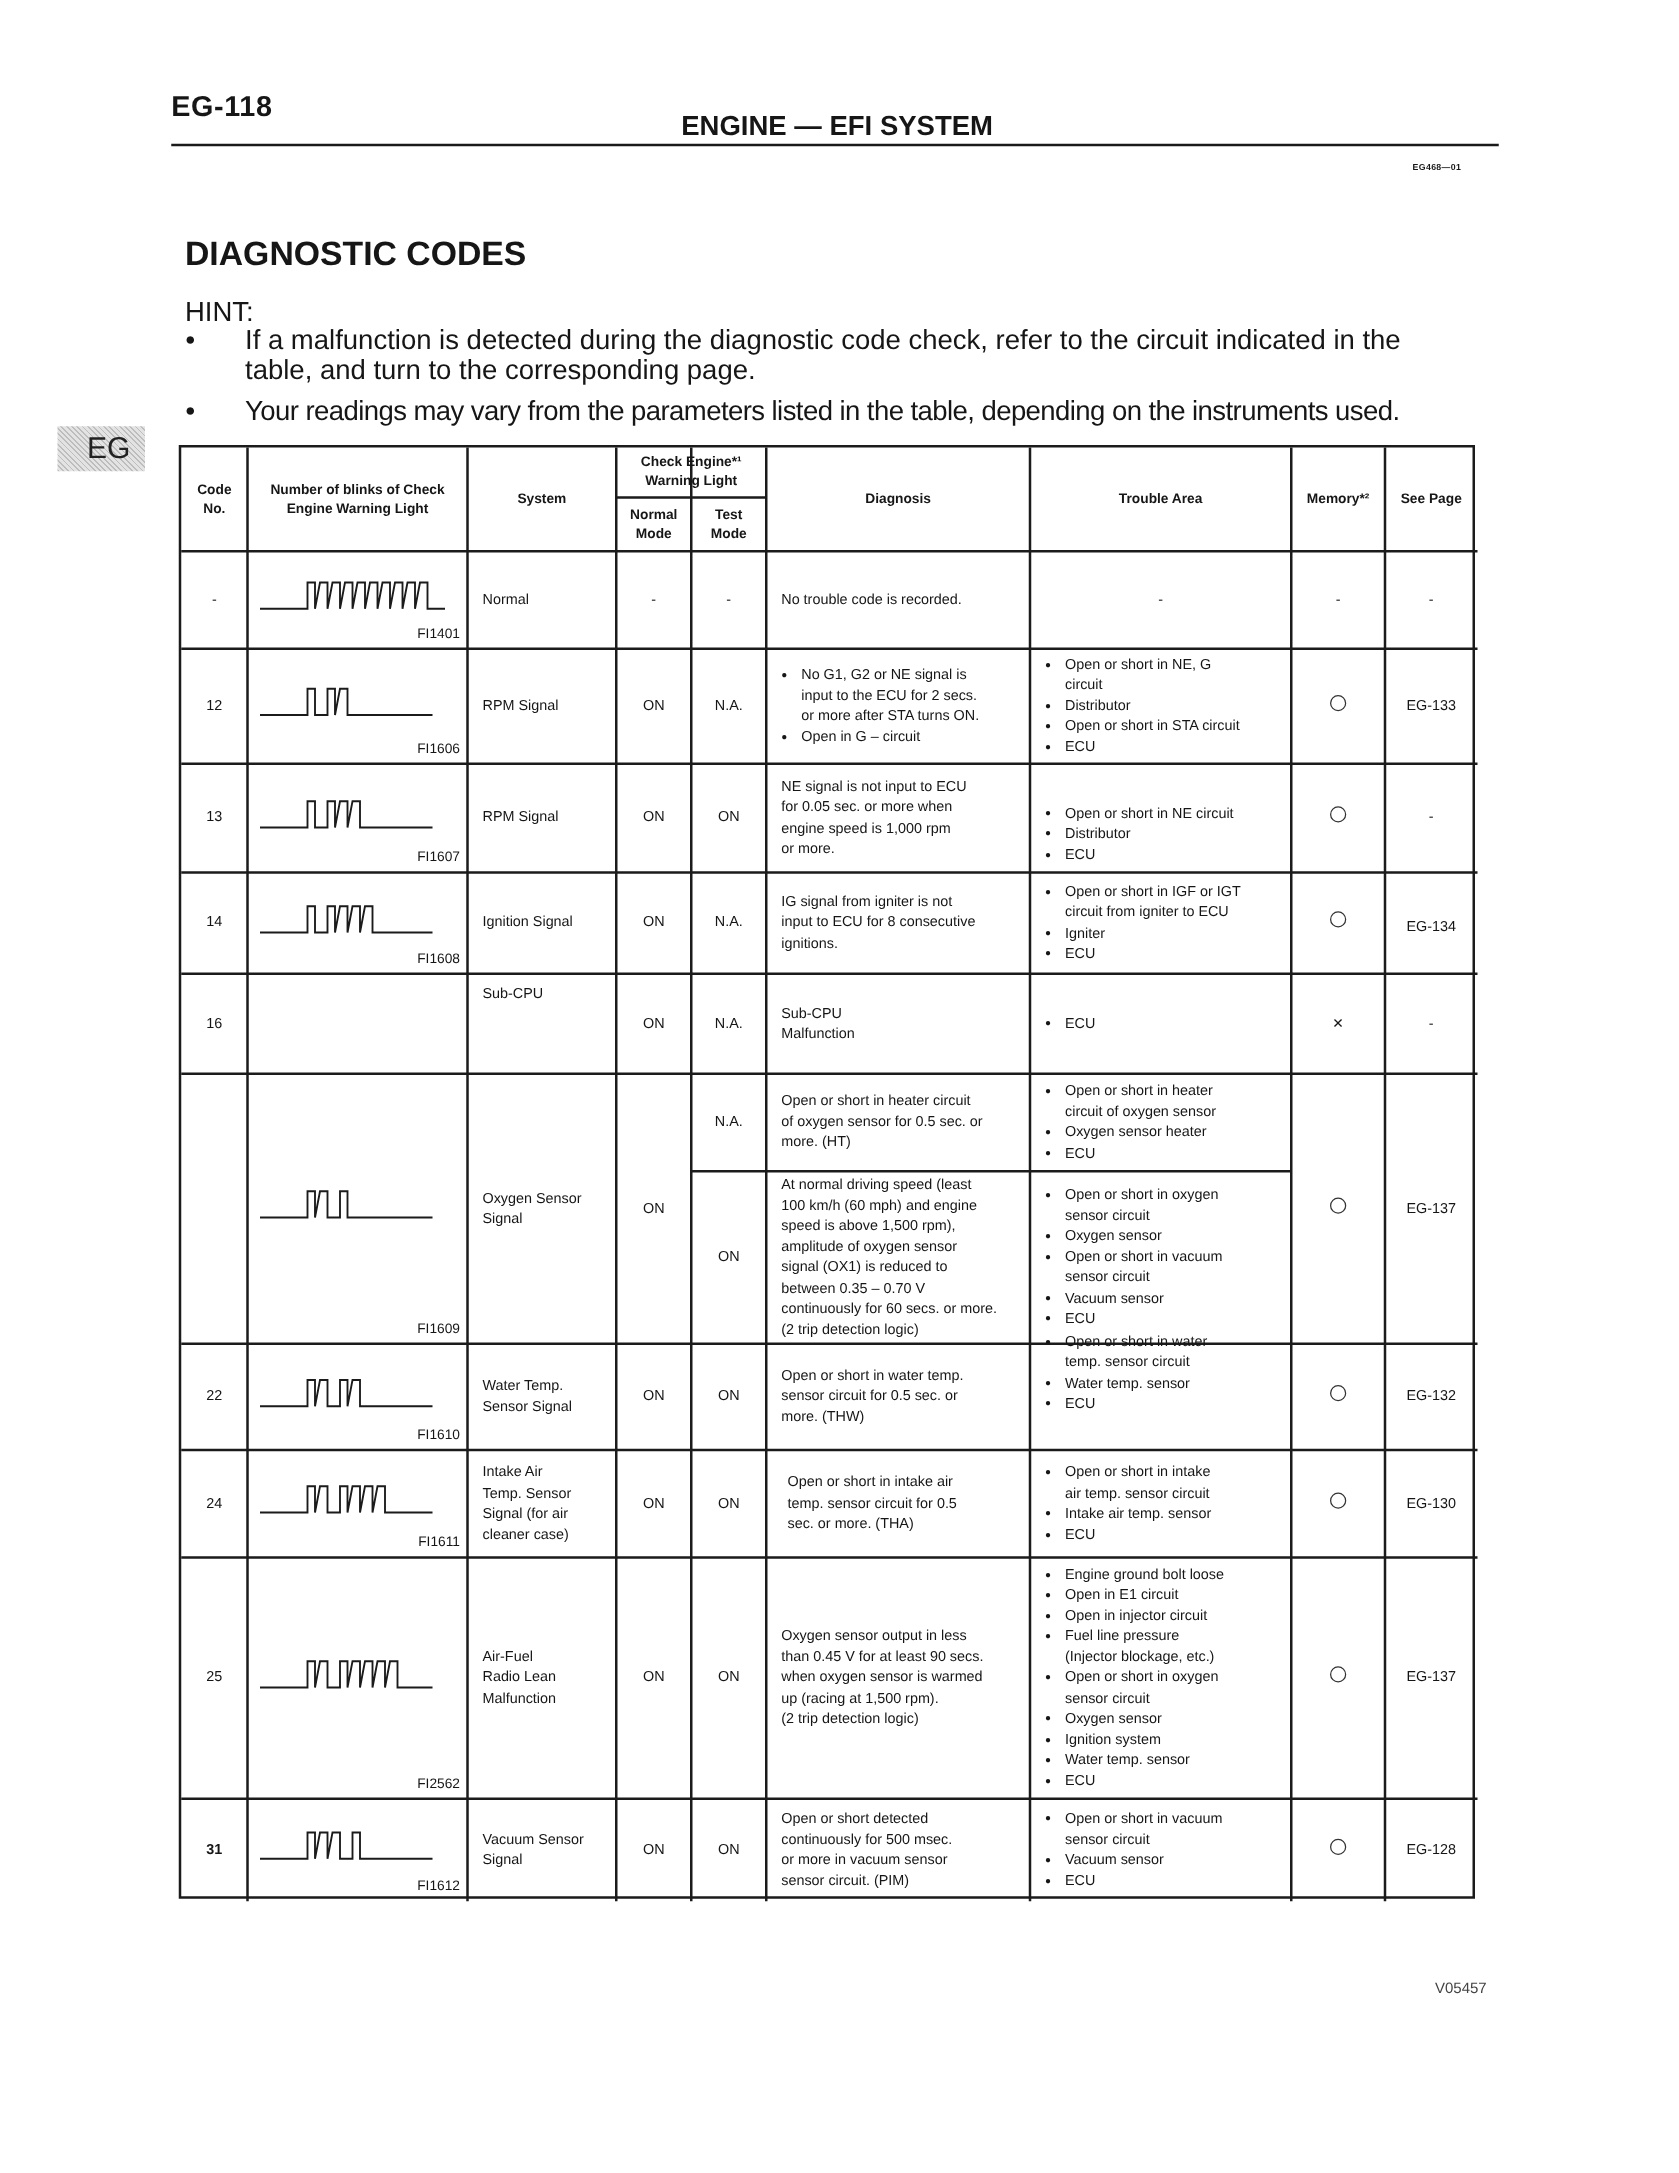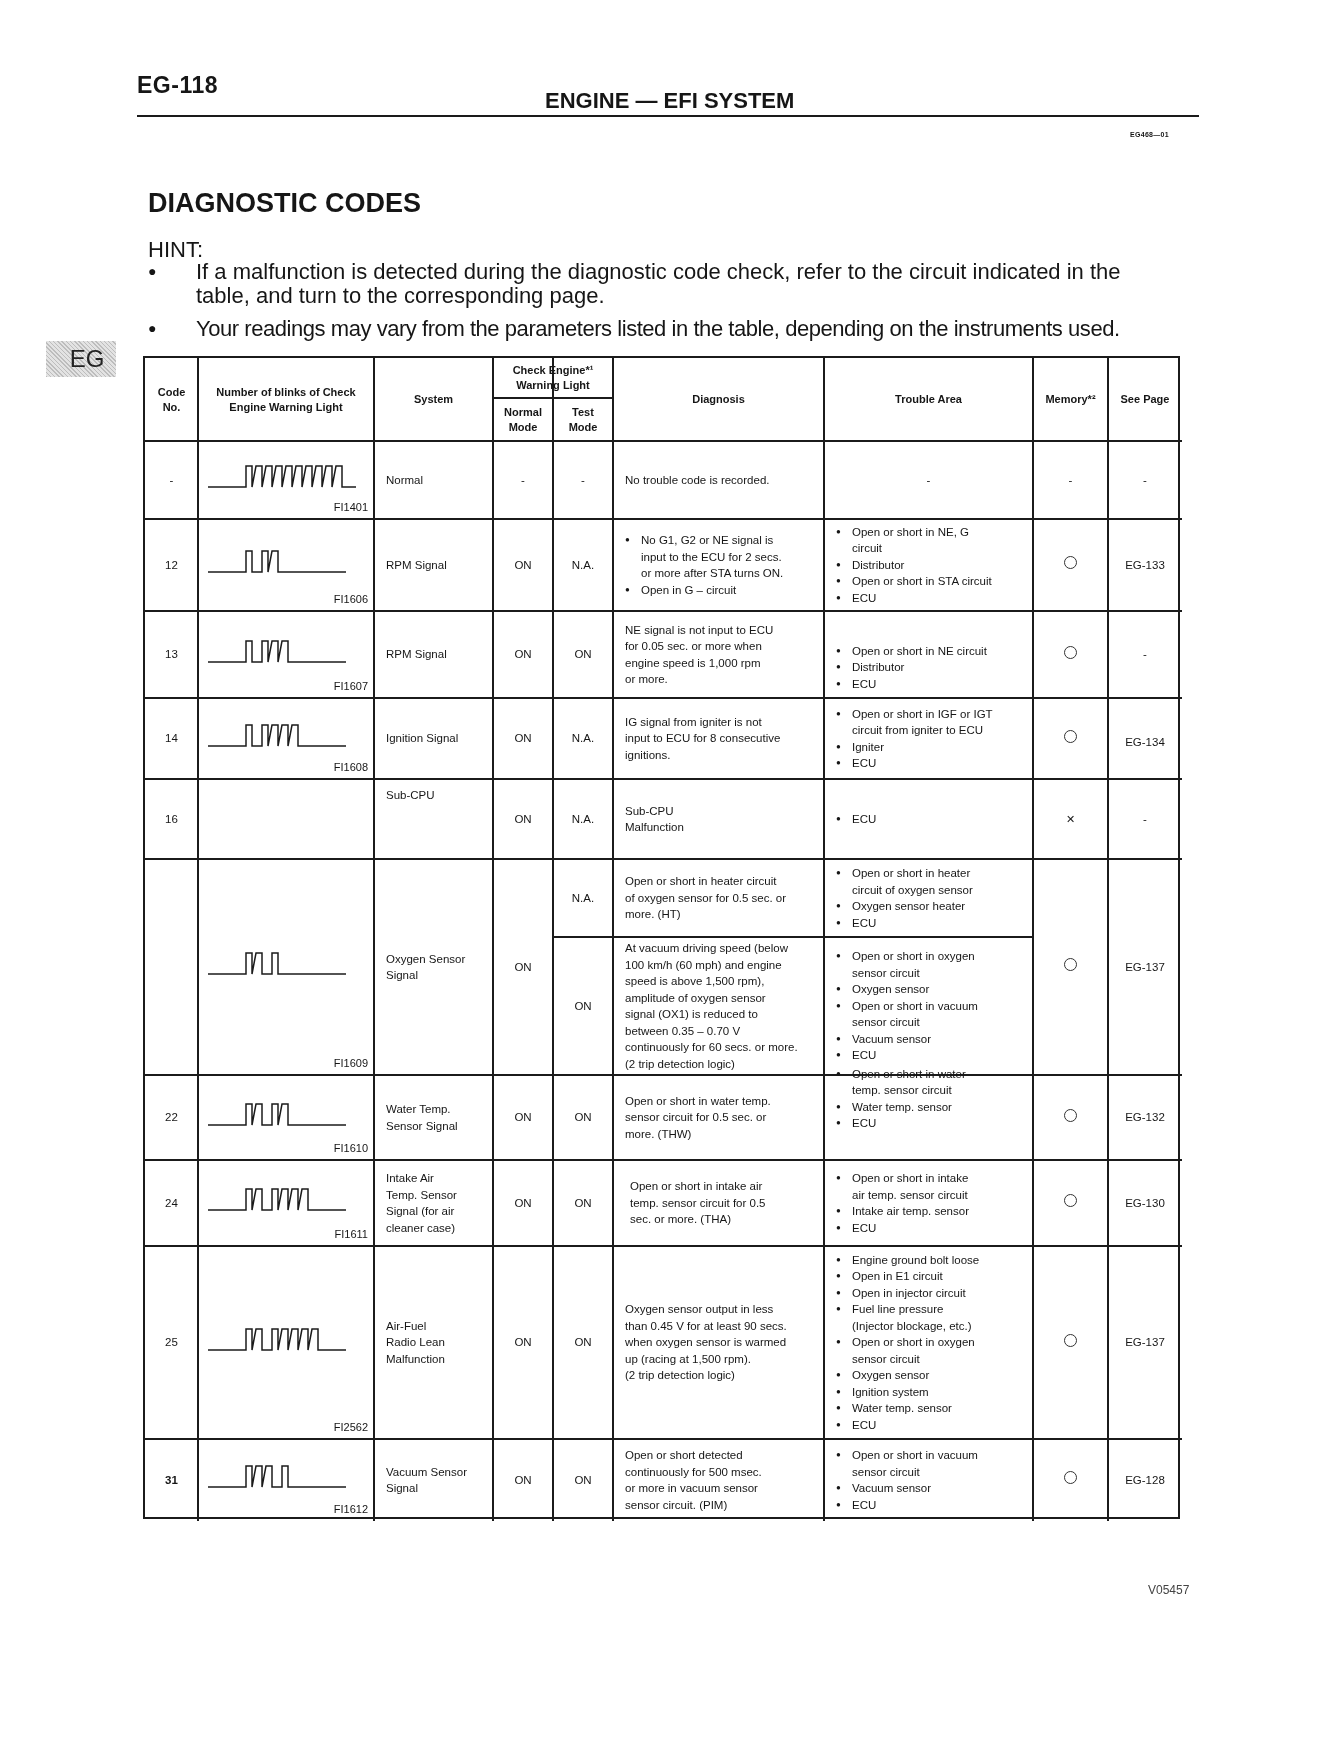--- a/index.html
+++ b/index.html
@@ -386,21 +386,21 @@
         <li>
           <span style="display: block;">ECU</span>
         </li>
       </ul>
     </div>
     <div class="cell center" style="left: 408px; top: 579px; width: 60px; height: 138px;">
       <span>ON</span>
     </div>
     <div class="cell left" style="left: 468px; top: 579px; width: 211px; height: 138px;">
       <div>
-        <span style="display: block;">At vacuum driving speed (below</span>
+        <span style="display: block;">At normal driving speed (least</span>
         <span style="display: block;">100 km/h (60 mph) and engine</span>
         <span style="display: block;">speed is above 1,500 rpm),</span>
         <span style="display: block;">amplitude of oxygen sensor</span>
         <span style="display: block;">signal (OX1) is reduced to</span>
         <span style="display: block;">between 0.35 – 0.70 V</span>
         <span style="display: block;">continuously for 60 secs. or more.</span>
         <span style="display: block;">(2 trip detection logic)</span>
       </div>
     </div>
     <div class="cell left" style="left: 679px; top: 579px; width: 209px; height: 138px;">

